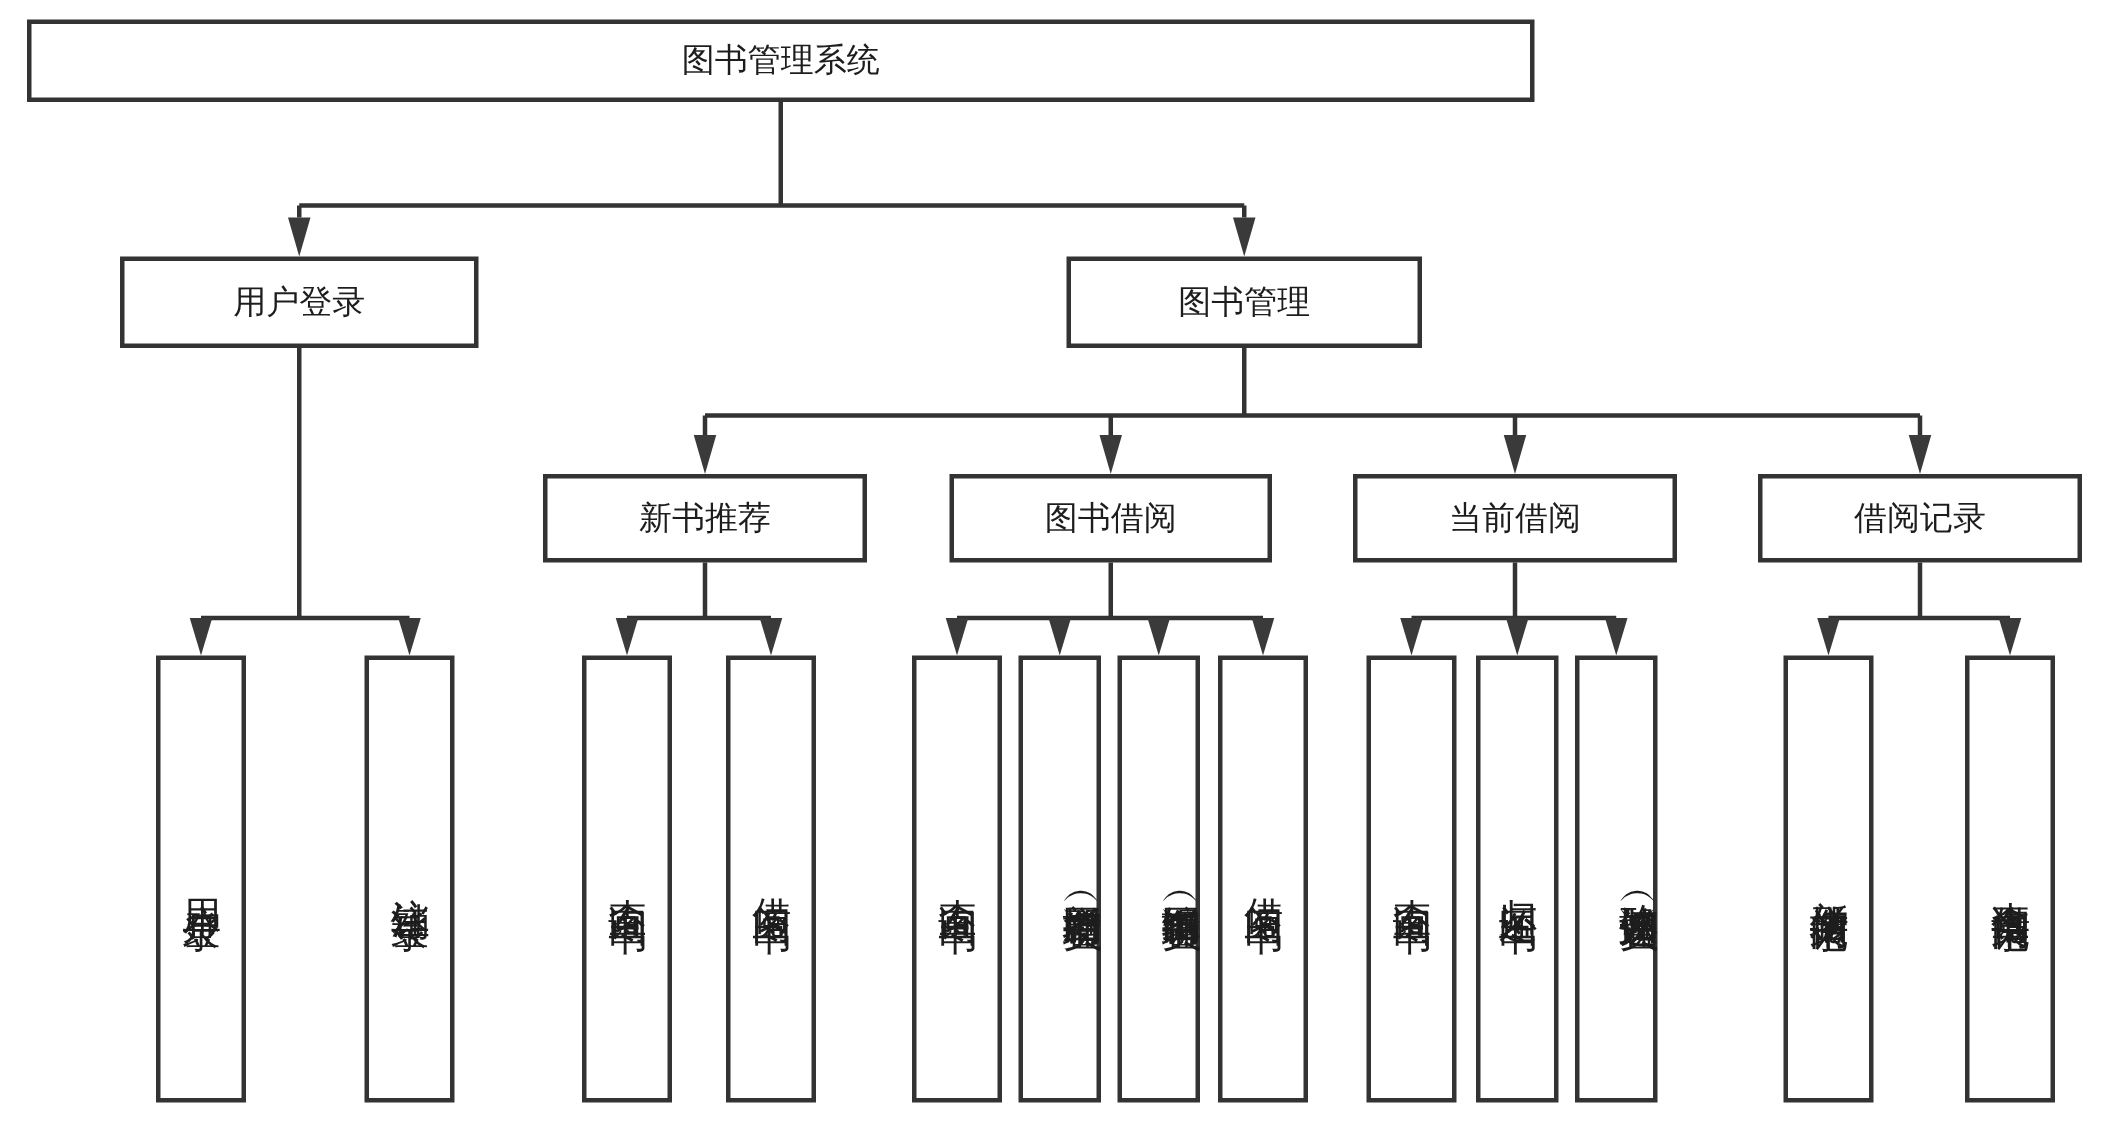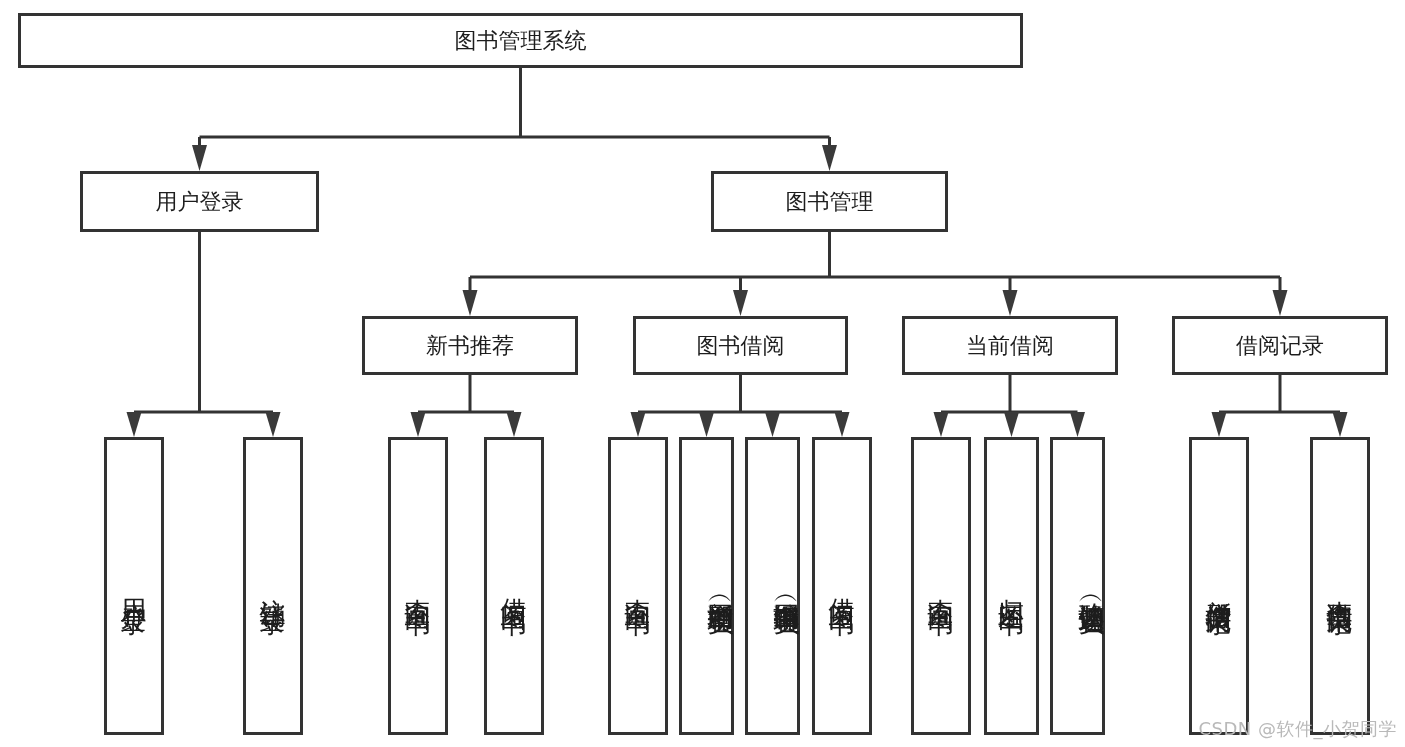--- a/index.html
+++ b/index.html
@@ -177,14 +177,13 @@
       <div class="leaf-label" style="left: 679px; top: 443px; width: 55px; height: 286px; display: flex; align-items: flex-start; justify-content: center; font-size: 26px; letter-spacing: 1px;">新增图书（管理员）</div>
       <div class="leaf-label" style="left: 745px; top: 443px; width: 55px; height: 286px; display: flex; align-items: flex-start; justify-content: center; font-size: 26px; letter-spacing: 1px;">编辑图书（管理员）</div>
       <div class="leaf-label" style="left: 812px; top: 443px; width: 60px; height: 286px; display: flex; align-items: center; justify-content: center; font-size: 26px; letter-spacing: 4px;">借阅图书</div>
       <div class="leaf-label" style="left: 911px; top: 443px; width: 60px; height: 286px; display: flex; align-items: center; justify-content: center; font-size: 26px; letter-spacing: 4px;">查询图书</div>
       <div class="leaf-label" style="left: 984px; top: 443px; width: 55px; height: 286px; display: flex; align-items: center; justify-content: center; font-size: 26px; letter-spacing: 4px;">归还图书</div>
       <div class="leaf-label" style="left: 1050px; top: 443px; width: 55px; height: 286px; display: flex; align-items: flex-start; justify-content: center; font-size: 26px; letter-spacing: 1px;">确认归还（管理员）</div>
       <div class="leaf-label" style="left: 1189px; top: 443px; width: 60px; height: 286px; display: flex; align-items: center; justify-content: center; font-size: 26px; letter-spacing: 2px;">新增借阅记录</div>
       <div class="leaf-label" style="left: 1310px; top: 443px; width: 60px; height: 286px; display: flex; align-items: center; justify-content: center; font-size: 26px; letter-spacing: 2px;">查询借阅记录</div>
     </div>
 
-  <div id="watermark">CSDN @软件_小贺同学</div>
 </div>
 
 </body></html>

